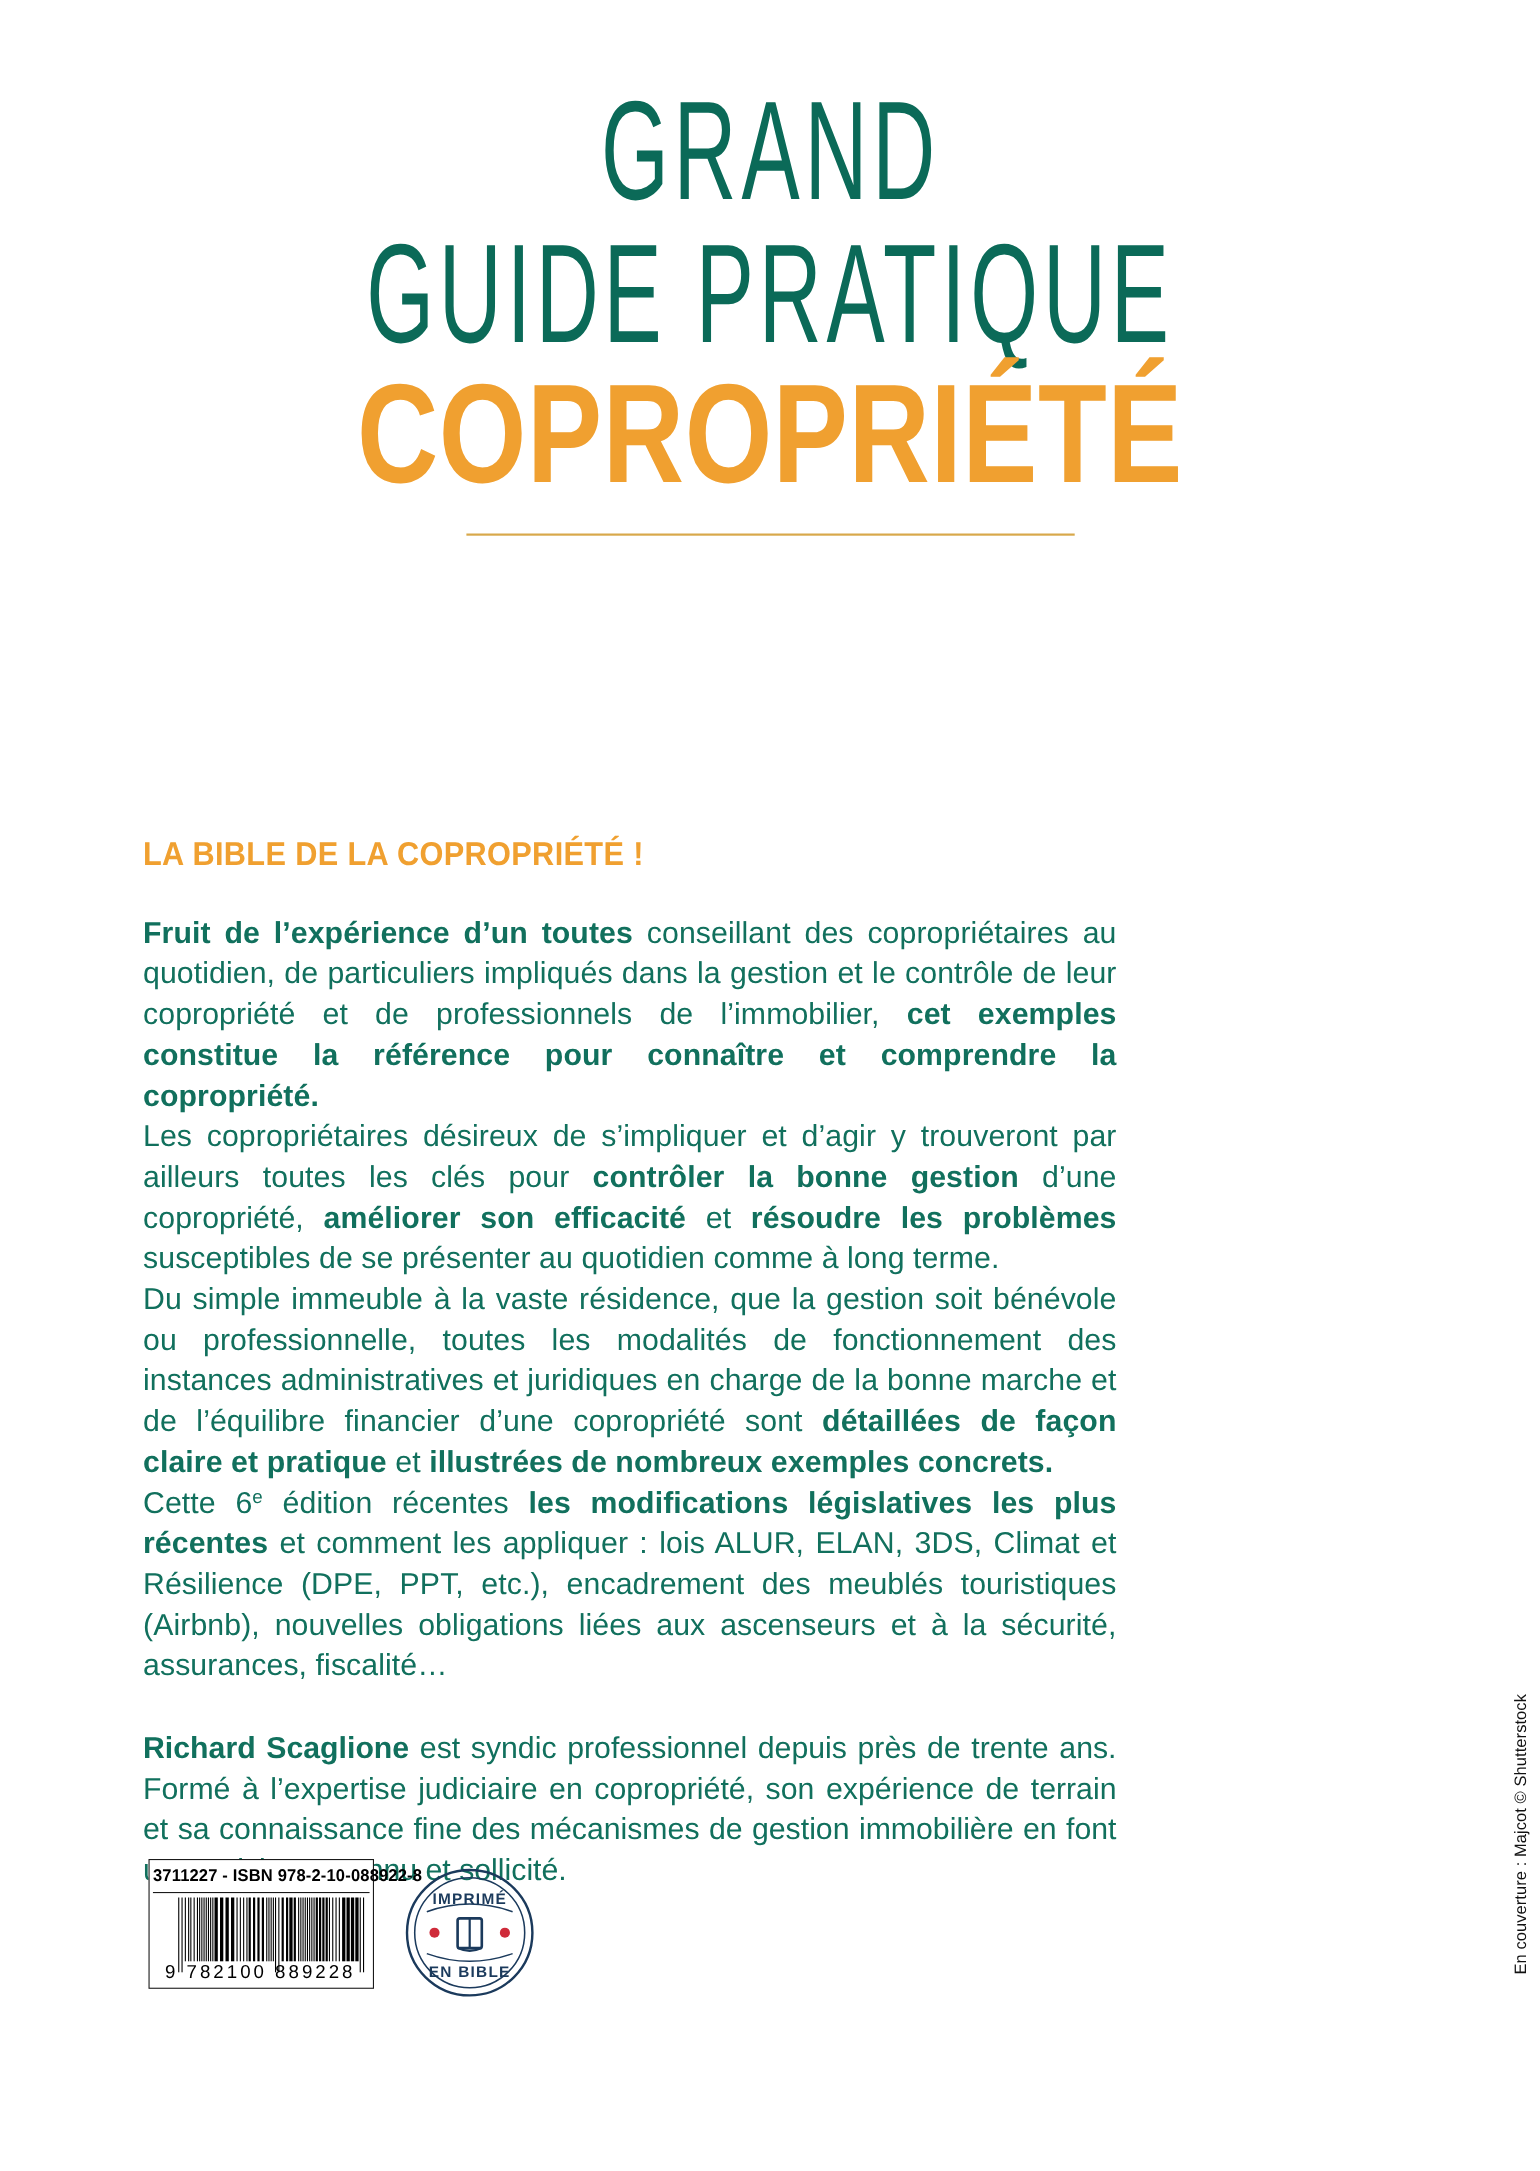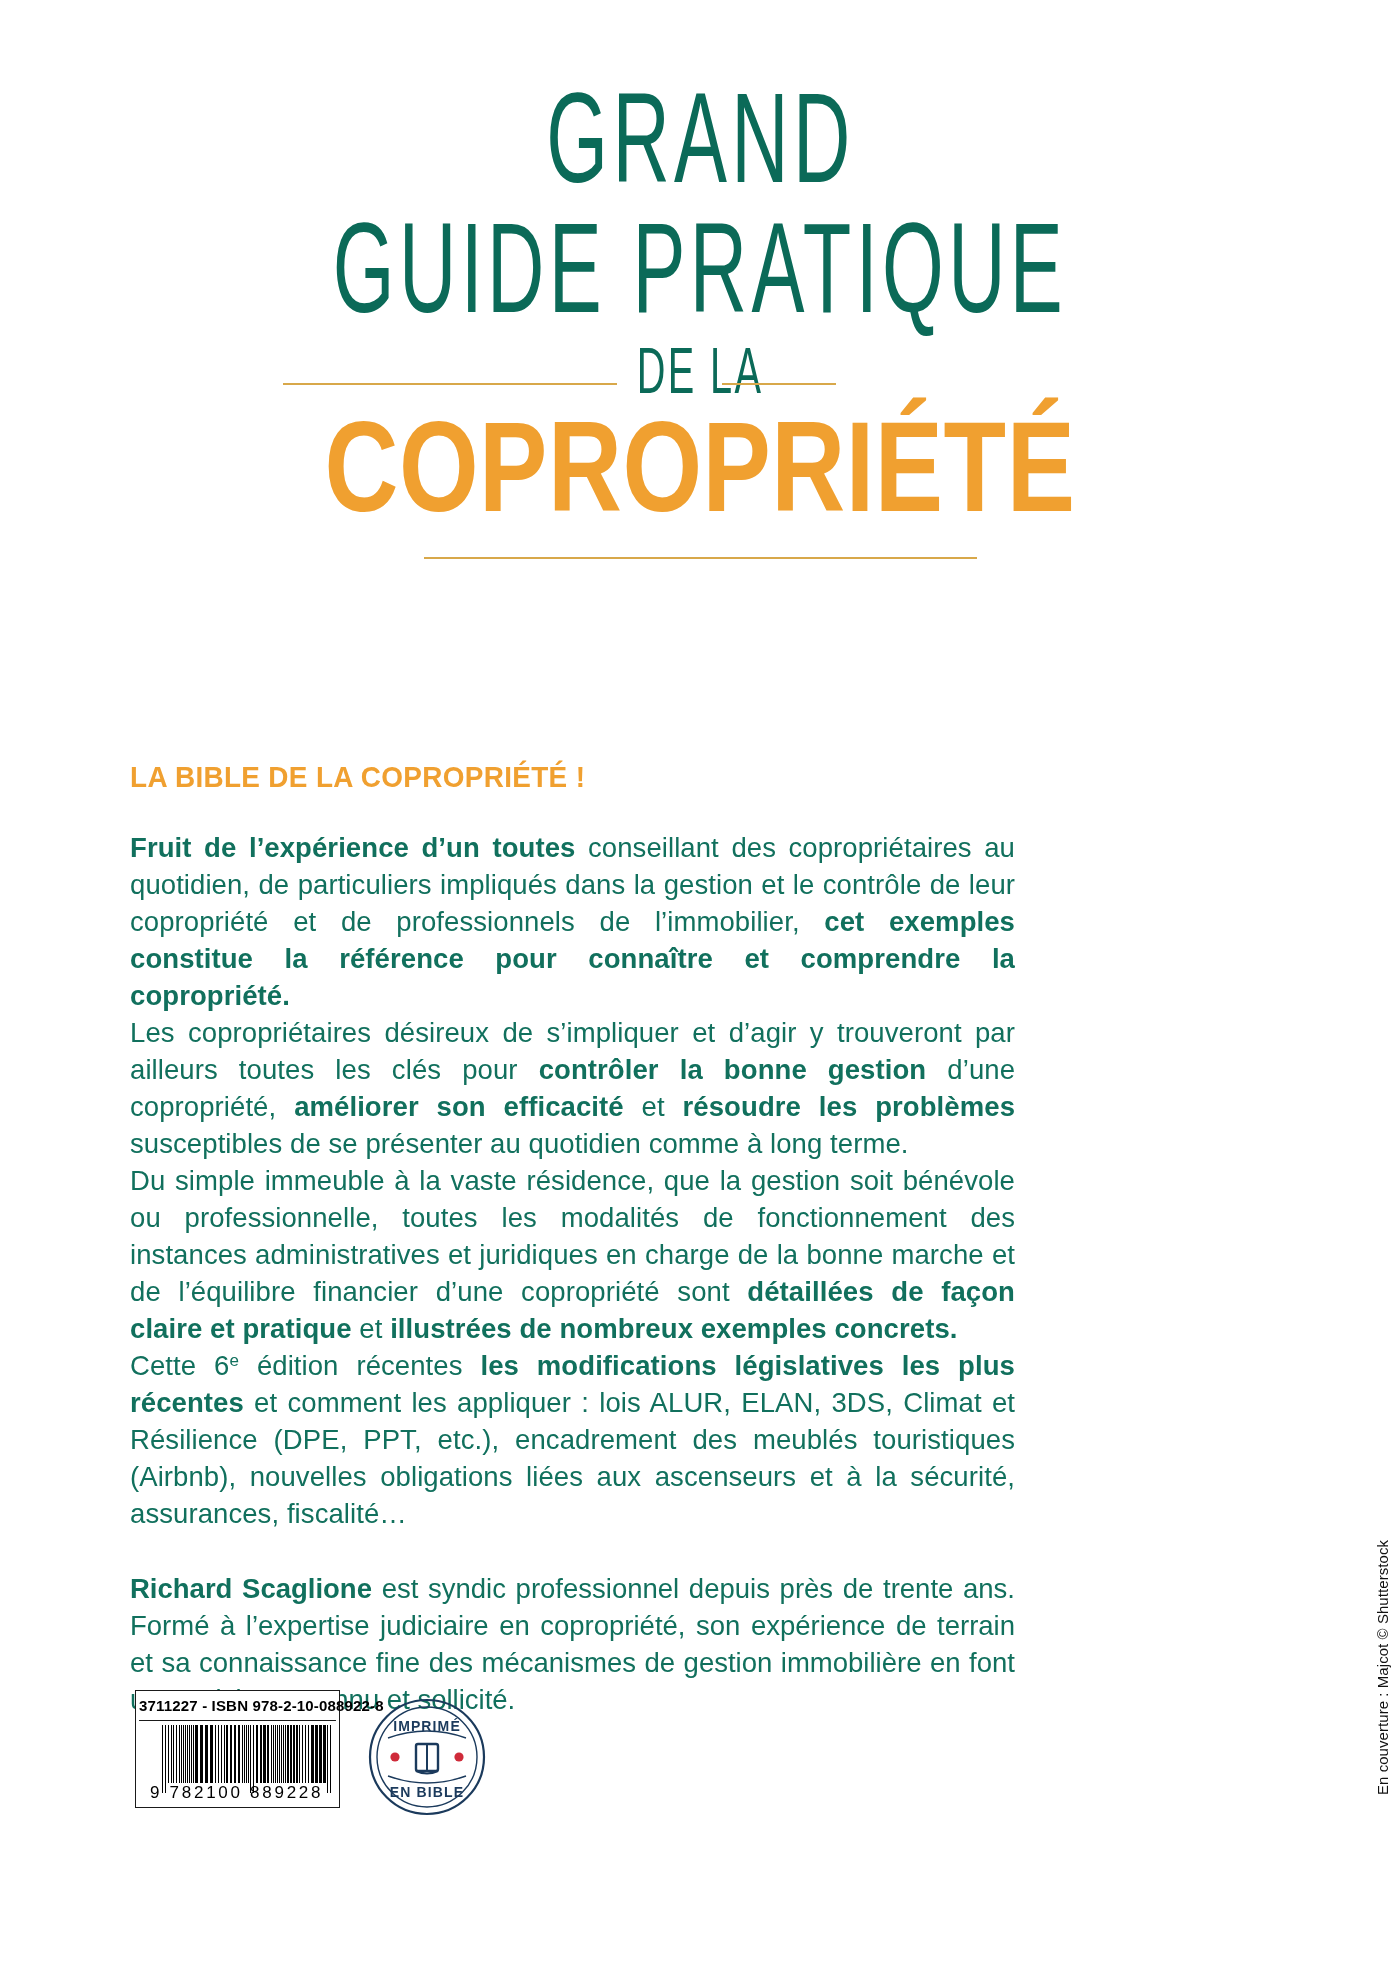--- a/index.html
+++ b/index.html
@@ -266,25 +266,20 @@
 </style>
 </head>
 <body>
 
 <div class="page">
 
   <div class="title-block">
     <span class="t-grand">GRAND</span>
     <span class="t-guide">GUIDE PRATIQUE</span>
 
-    <div class="de-la-row">
-      <div class="rule rule-left"></div>
-      <div class="t-dela">DE LA</div>
-      <div class="rule rule-right"></div>
-    </div>
 
     <span class="t-copro">COPROPRIÉTÉ</span>
     <div class="rule-bottom"></div>
   </div>
 
   <div class="body-block">
 
     <div class="kicker">LA BIBLE DE LA COPROPRIÉTÉ !</div>
 
     <p class="para"><b>Fruit de l’expérience d’un toutes</b><span> conseillant des copropriétaires au quotidien, de particuliers impliqués dans la gestion et le contrôle de leur copropriété et de professionnels de l’immobilier, </span><b>cet exemples constitue la référence pour connaître et comprendre la copropriété.</b></p>

